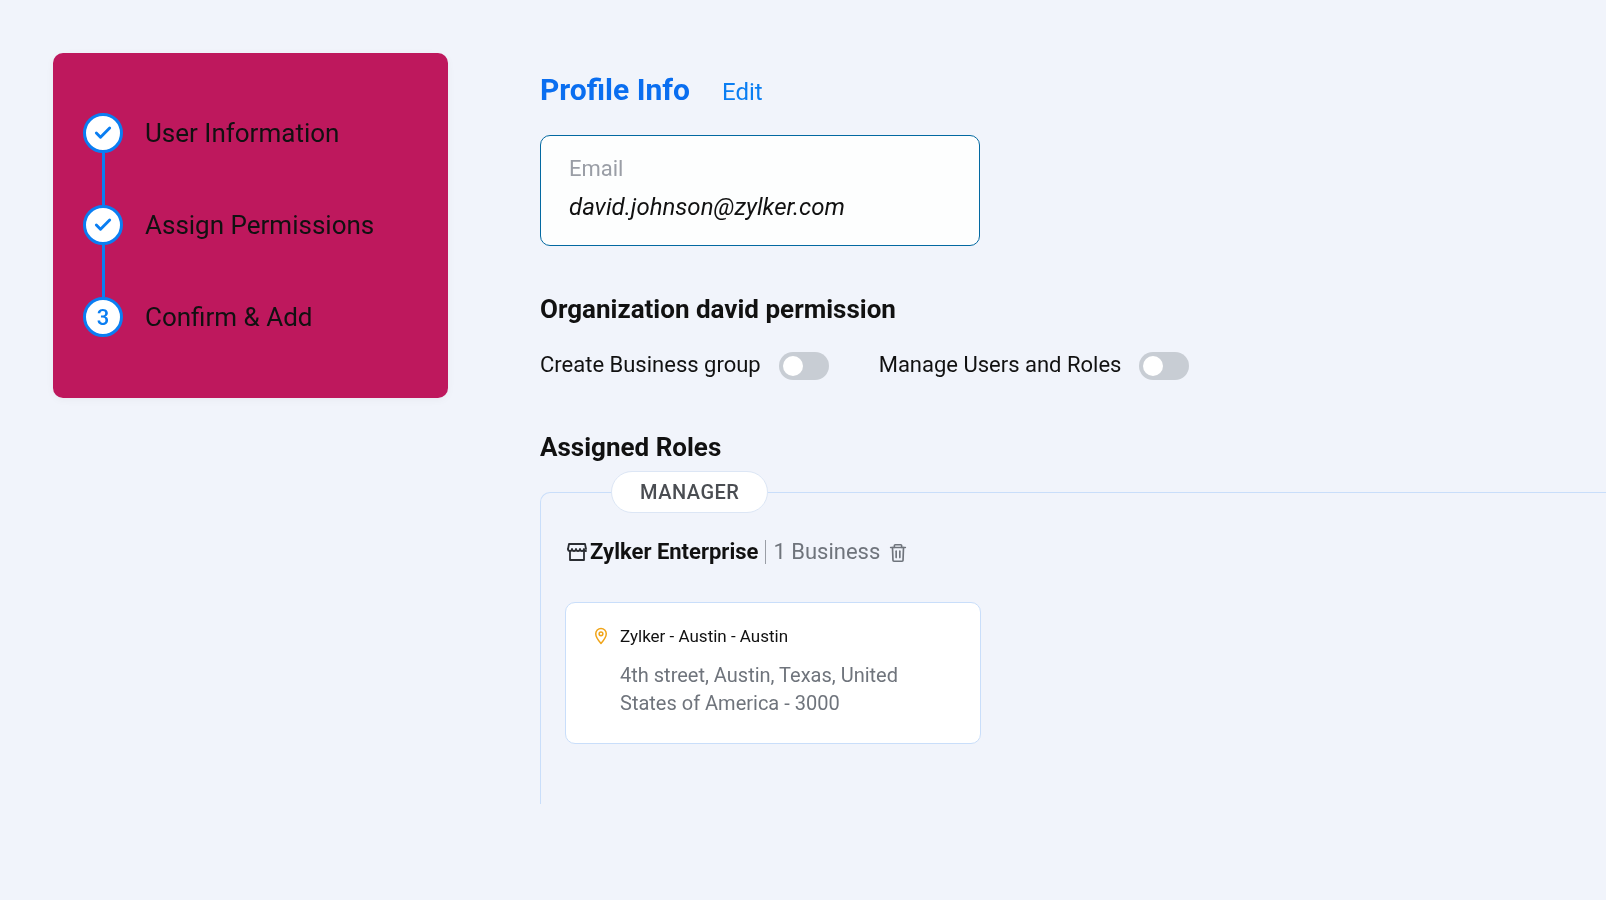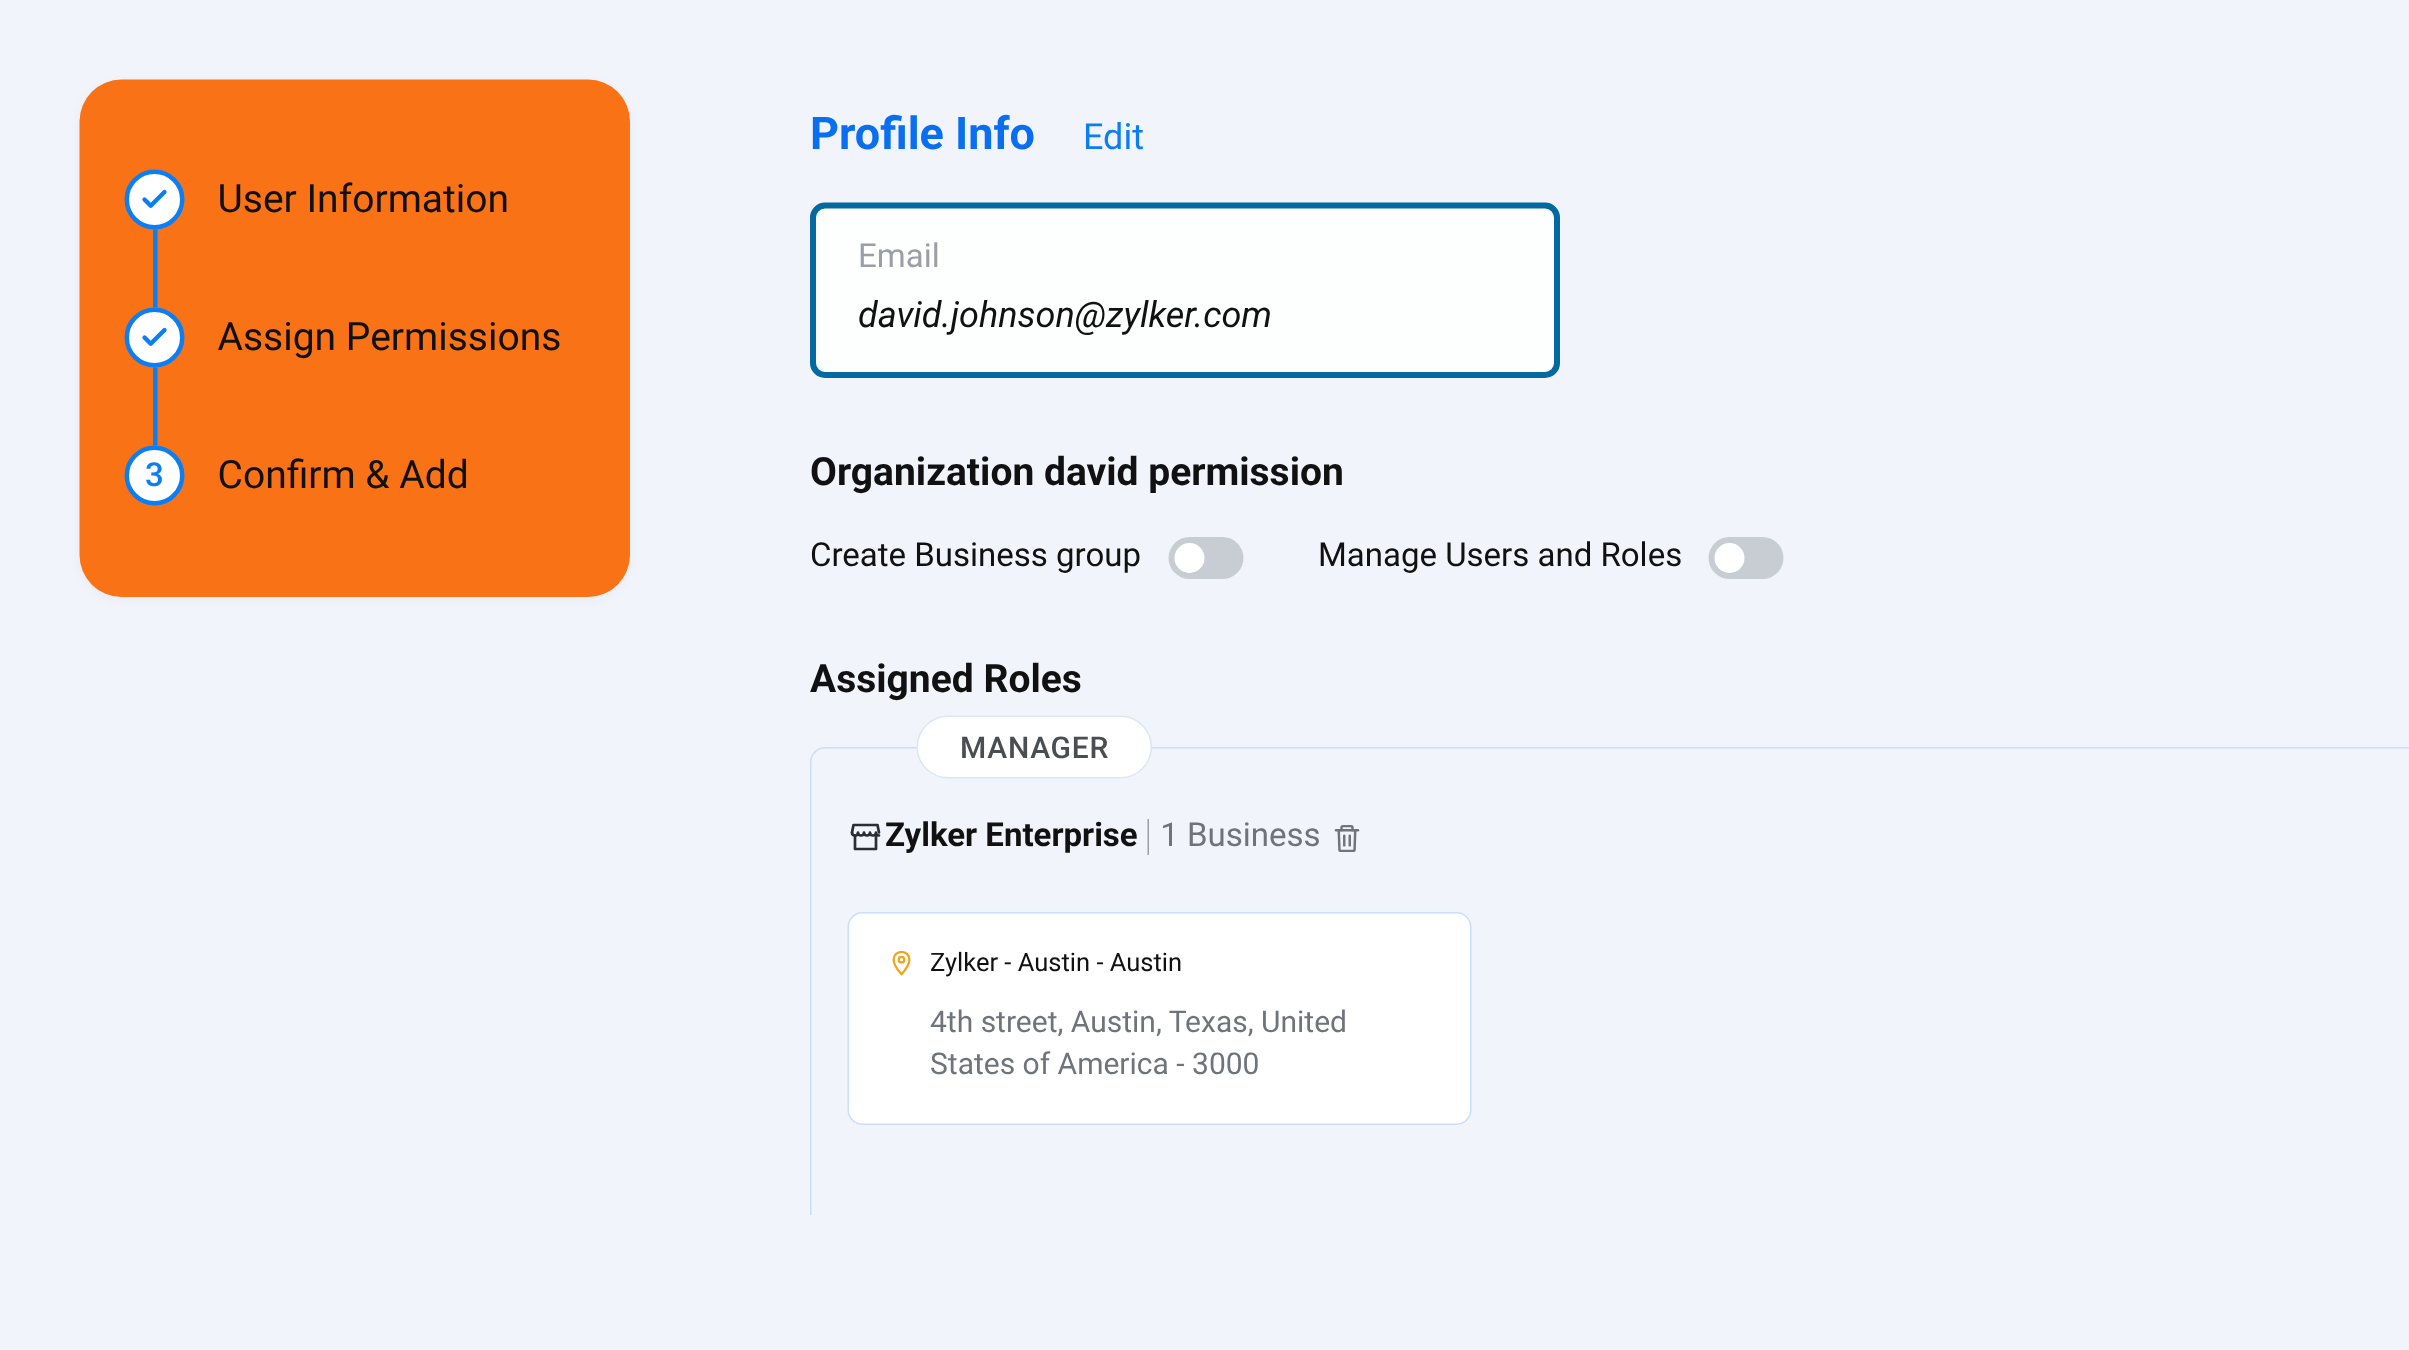--- a/index.html
+++ b/index.html
@@ -8,24 +8,24 @@
     background: #f1f4fb;
     width: 1606px;
     height: 900px;
     overflow: hidden;
     position: relative;
   }
   .sidebar-card {
     position: absolute;
     left: 53px;
     top: 53px;
-    width: 367px;
+    width: 395px;
     height: 345px;
-    background: #f97316;
-    border-radius: 28px;
+    background: #be185d;
+    border-radius: 10px;
     box-shadow: 0 2px 8px rgba(0,0,0,0.04);
     padding: 60px 30px 40px 30px;
   }
   .step-row {
     display: flex;
     align-items: center;
     gap: 22px;
     position: relative;
   }
   .step-icon {
@@ -82,24 +82,24 @@
     font-weight: 700;
     color: #0a6ef0;
   }
   .edit-link {
     font-size: 24px;
     color: #0a7ef2;
     font-weight: 400;
     cursor: pointer;
   }
   .email-box {
-    border: 4px solid #0369a1;
+    border: 1px solid #0369a1;
     border-radius: 10px;
     padding: 20px 28px 24px 28px;
-    width: 500px;
+    width: 440px;
     background: #fdfefe;
     margin-top: 28px;
   }
   .email-label {
     color: #9a9ea6;
     font-size: 22px;
     margin-bottom: 12px;
   }
   .email-value {
     color: #111;

